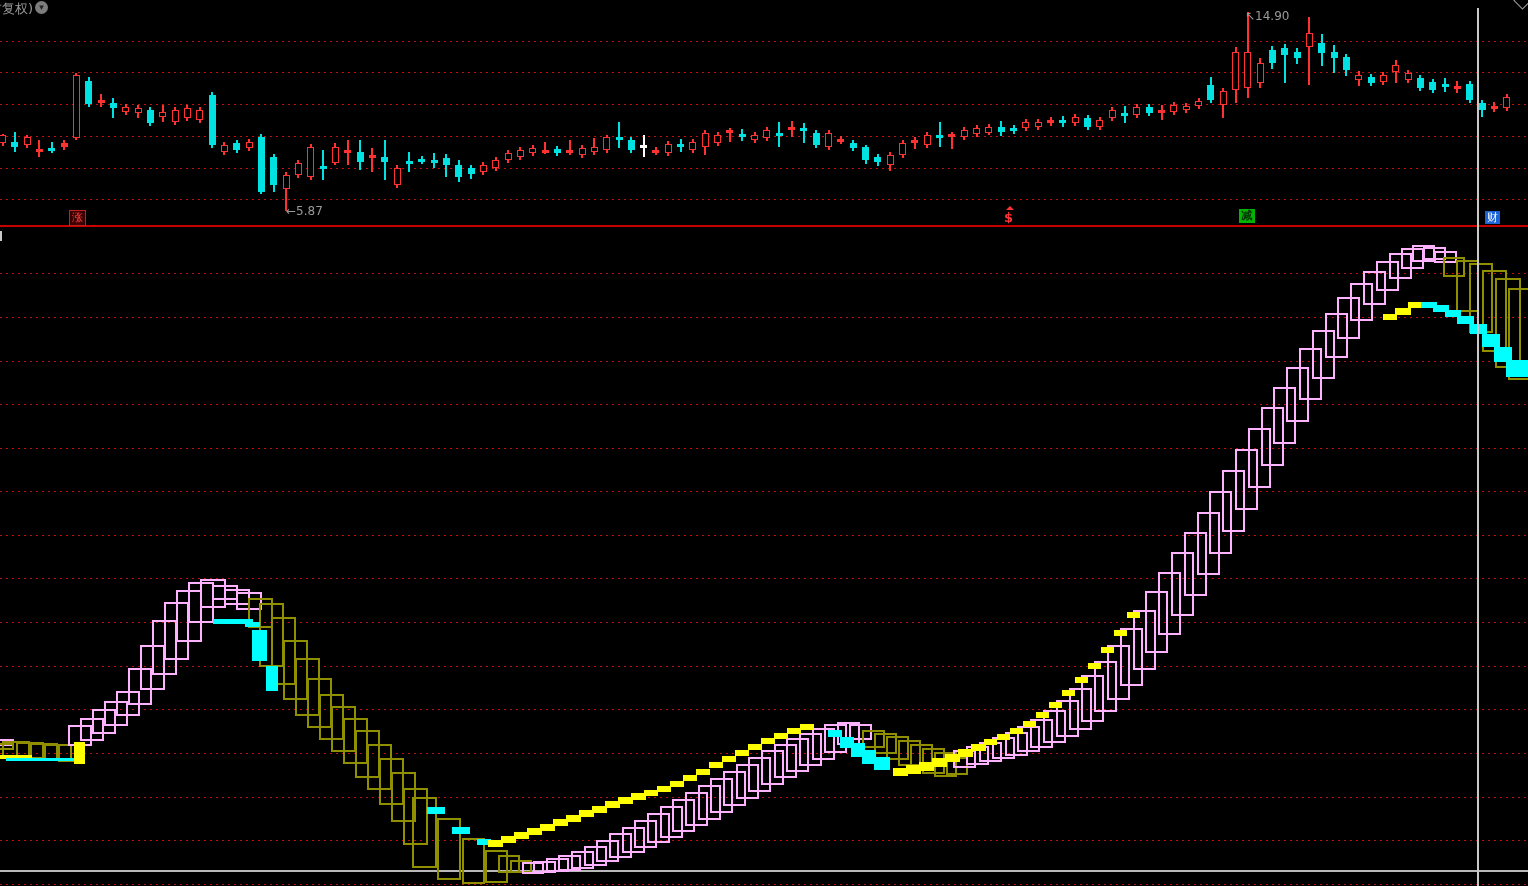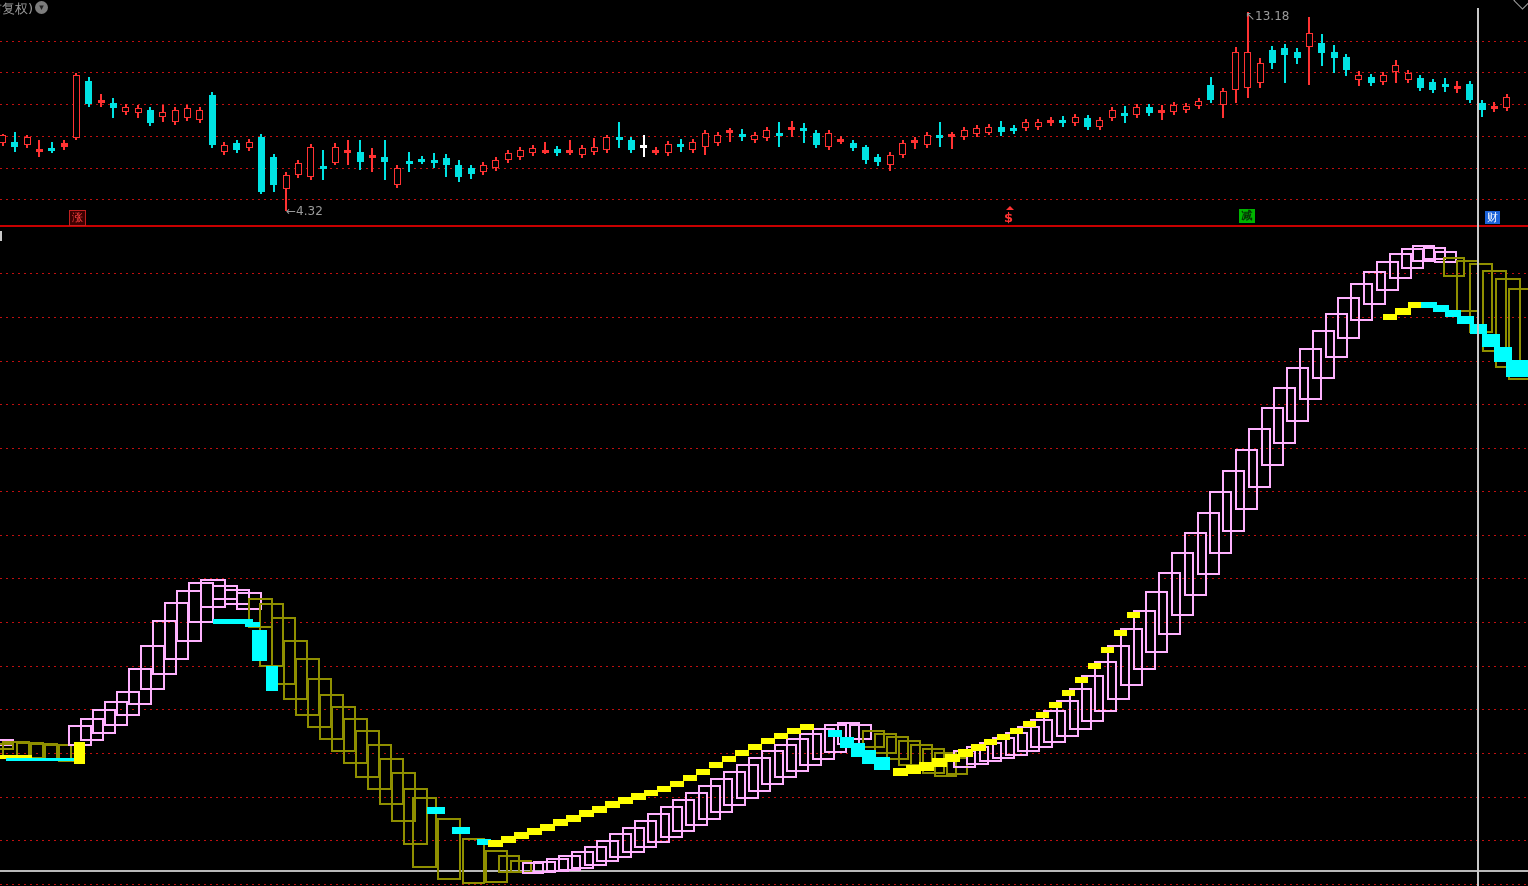--- a/index.html
+++ b/index.html
@@ -495,15 +495,15 @@
     <div class="wick" style="left: 1493.43px; top: 102.137px; height: 9.83892px; background: rgb(255, 50, 50);"></div>
     <div class="body" style="left: 1490.93px; top: 105.946px; height: 3px; background: rgb(255, 50, 50);"></div>
     <div class="wick" style="left: 1505.76px; top: 94.2026px; height: 16.8214px; background: rgb(255, 50, 50);"></div>
     <div class="body" style="left: 1503.26px; top: 97.059px; height: 11.1085px; border: 1.5px solid rgb(255, 50, 50); background: rgb(0, 0, 0);"></div>
     <div class="sep" style="top: 225px;"></div>
     <div class="crosshair" style="left: 1477px; top: 8px; height: 878px;"></div>
     <div class="marker mk-rise" style="left: 69px; top: 210px;">涨</div>
     <div class="marker mk-dollar" style="left: 1004px; top: 211px;">$<div class="caret"></div></div>
     <div class="marker mk-reduce" style="left: 1239px; top: 209px;">减</div>
     <div class="marker mk-wealth" style="left: 1485px; top: 211px;">财</div>
-    <div class="ann" style="left: 286px; top: 204px;">←4.32</div>
-    <div class="ann" style="left: 1245px; top: 9px;">↖13.18</div>
+    <div class="ann" style="left: 286px; top: 204px;">←5.87</div>
+    <div class="ann" style="left: 1245px; top: 9px;">↖14.90</div>
   </div>
 
 </body></html>

